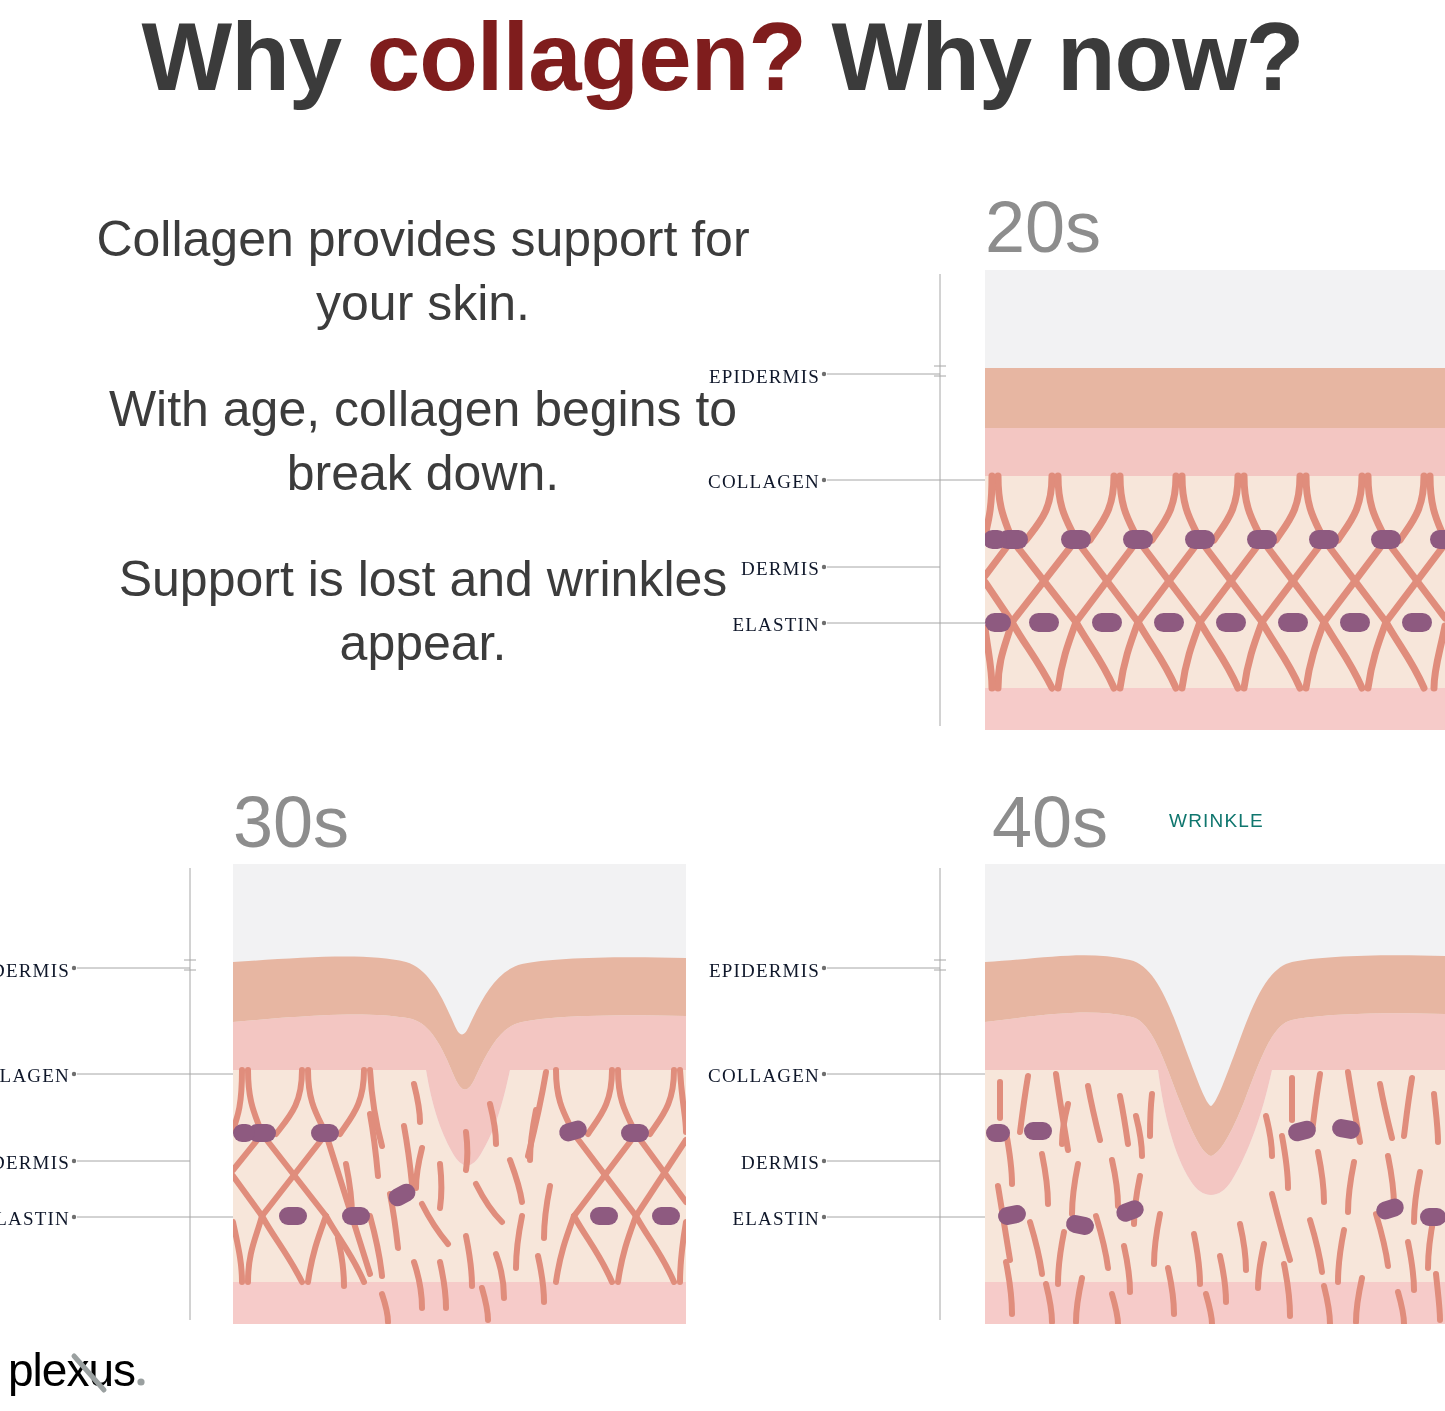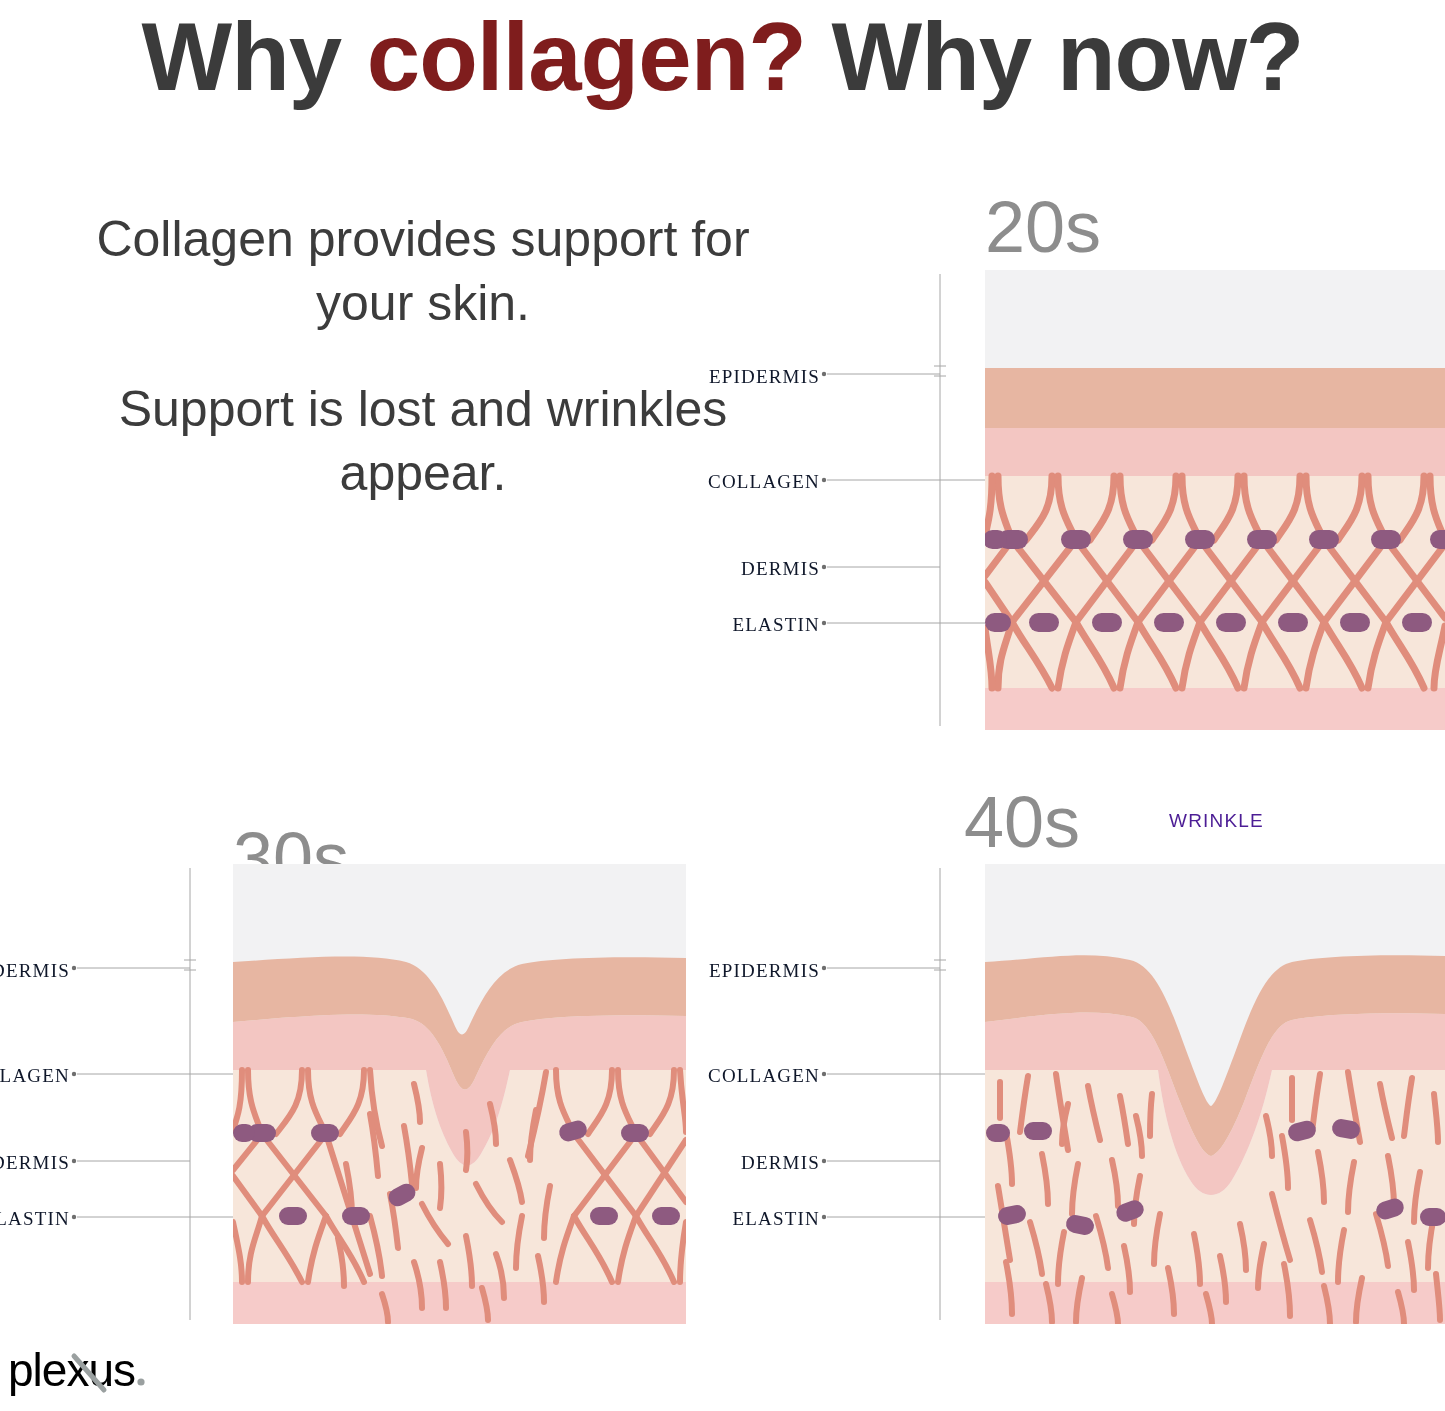--- a/index.html
+++ b/index.html
@@ -74,21 +74,21 @@
     color: #0f172a;
     white-space: nowrap;
     text-align: right;
   }
   .lbl-w {
     position: absolute;
     font-family: "Liberation Sans", sans-serif;
     font-size: 19px;
     font-weight: 400;
     letter-spacing: 1.2px;
-    color: #4c1d95;
+    color: #0f766e;
     white-space: nowrap;
   }
 
   
   .logo {
     position: absolute;
     left: 8px;
     top: 1342px;
     width: 180px;
     height: 60px;
@@ -104,20 +104,21 @@
 </style>
 </head>
 <body>
 
 <div class="title">
   <span>Why </span><span class="accent">collagen?</span><span> Why now?</span>
 </div>
 
 <div class="copy">
   <p>Collagen provides support for your skin.</p>
+  <p>With age, collagen begins to break down.</p>
   <p>Support is lost and wrinkles appear.</p>
 </div>
 
 <div class="panel" style="left:0;top:0;">
   <div class="panel-title" style="left:985px; top:200px;">20s</div>
 
   <div class="lbl" style="left:700px; top:366px; width:120px;">EPIDERMIS</div>
   <div class="lbl" style="left:700px; top:471px; width:120px;">COLLAGEN</div>
   <div class="lbl" style="left:700px; top:558px; width:120px;">DERMIS</div>
   <div class="lbl" style="left:700px; top:614px; width:120px;">ELASTIN</div>
@@ -231,21 +232,21 @@
           <rect x="520" y="343" width="30" height="19" rx="9.5"></rect>
           <rect x="582" y="343" width="30" height="19" rx="9.5"></rect>
           <rect x="165" y="343" width="26" height="19" rx="9.5"></rect>
         </g>
       </g>
     </svg>
   </div>
 </div>
 
 <div class="panel" style="left:0;top:0;">
-  <div class="panel-title" style="left:233px; top:831px;">30s</div>
+  <div class="panel-title" style="left:233px; top:795px;">30s</div>
 
   <div class="lbl" style="left:-50px; top:960px; width:120px;">EPIDERMIS</div>
   <div class="lbl" style="left:-50px; top:1065px; width:120px;">COLLAGEN</div>
   <div class="lbl" style="left:-50px; top:1152px; width:120px;">DERMIS</div>
   <div class="lbl" style="left:-50px; top:1208px; width:120px;">ELASTIN</div>
 
   <div class="diagram" style="left:70px; top:864px;">
     <svg width="625" height="460" viewBox="0 0 625 460" xmlns="http://www.w3.org/2000/svg">
       <defs>
         <clipPath id="clip30">
@@ -377,21 +378,21 @@
           <rect x="520" y="343" width="28" height="18" rx="9"></rect>
           <rect x="582" y="343" width="28" height="18" rx="9"></rect>
           <rect x="318" y="322" width="28" height="18" rx="9" transform="rotate(-28 332 331)"></rect>
         </g>
       </g>
     </svg>
   </div>
 </div>
 
 <div class="panel" style="left:0;top:0;">
-  <div class="panel-title" style="left:964px; top:795px;">40s</div>
+  <div class="panel-title" style="left:992px; top:795px;">40s</div>
   <div class="lbl-w" style="left:1169px; top:810px;">WRINKLE</div>
 
   <div class="lbl" style="left:700px; top:960px; width:120px;">EPIDERMIS</div>
   <div class="lbl" style="left:700px; top:1065px; width:120px;">COLLAGEN</div>
   <div class="lbl" style="left:700px; top:1152px; width:120px;">DERMIS</div>
   <div class="lbl" style="left:700px; top:1208px; width:120px;">ELASTIN</div>
 
   <div class="diagram" style="left:820px; top:864px;">
     <svg width="625" height="460" viewBox="0 0 625 460" xmlns="http://www.w3.org/2000/svg">
       <defs>

